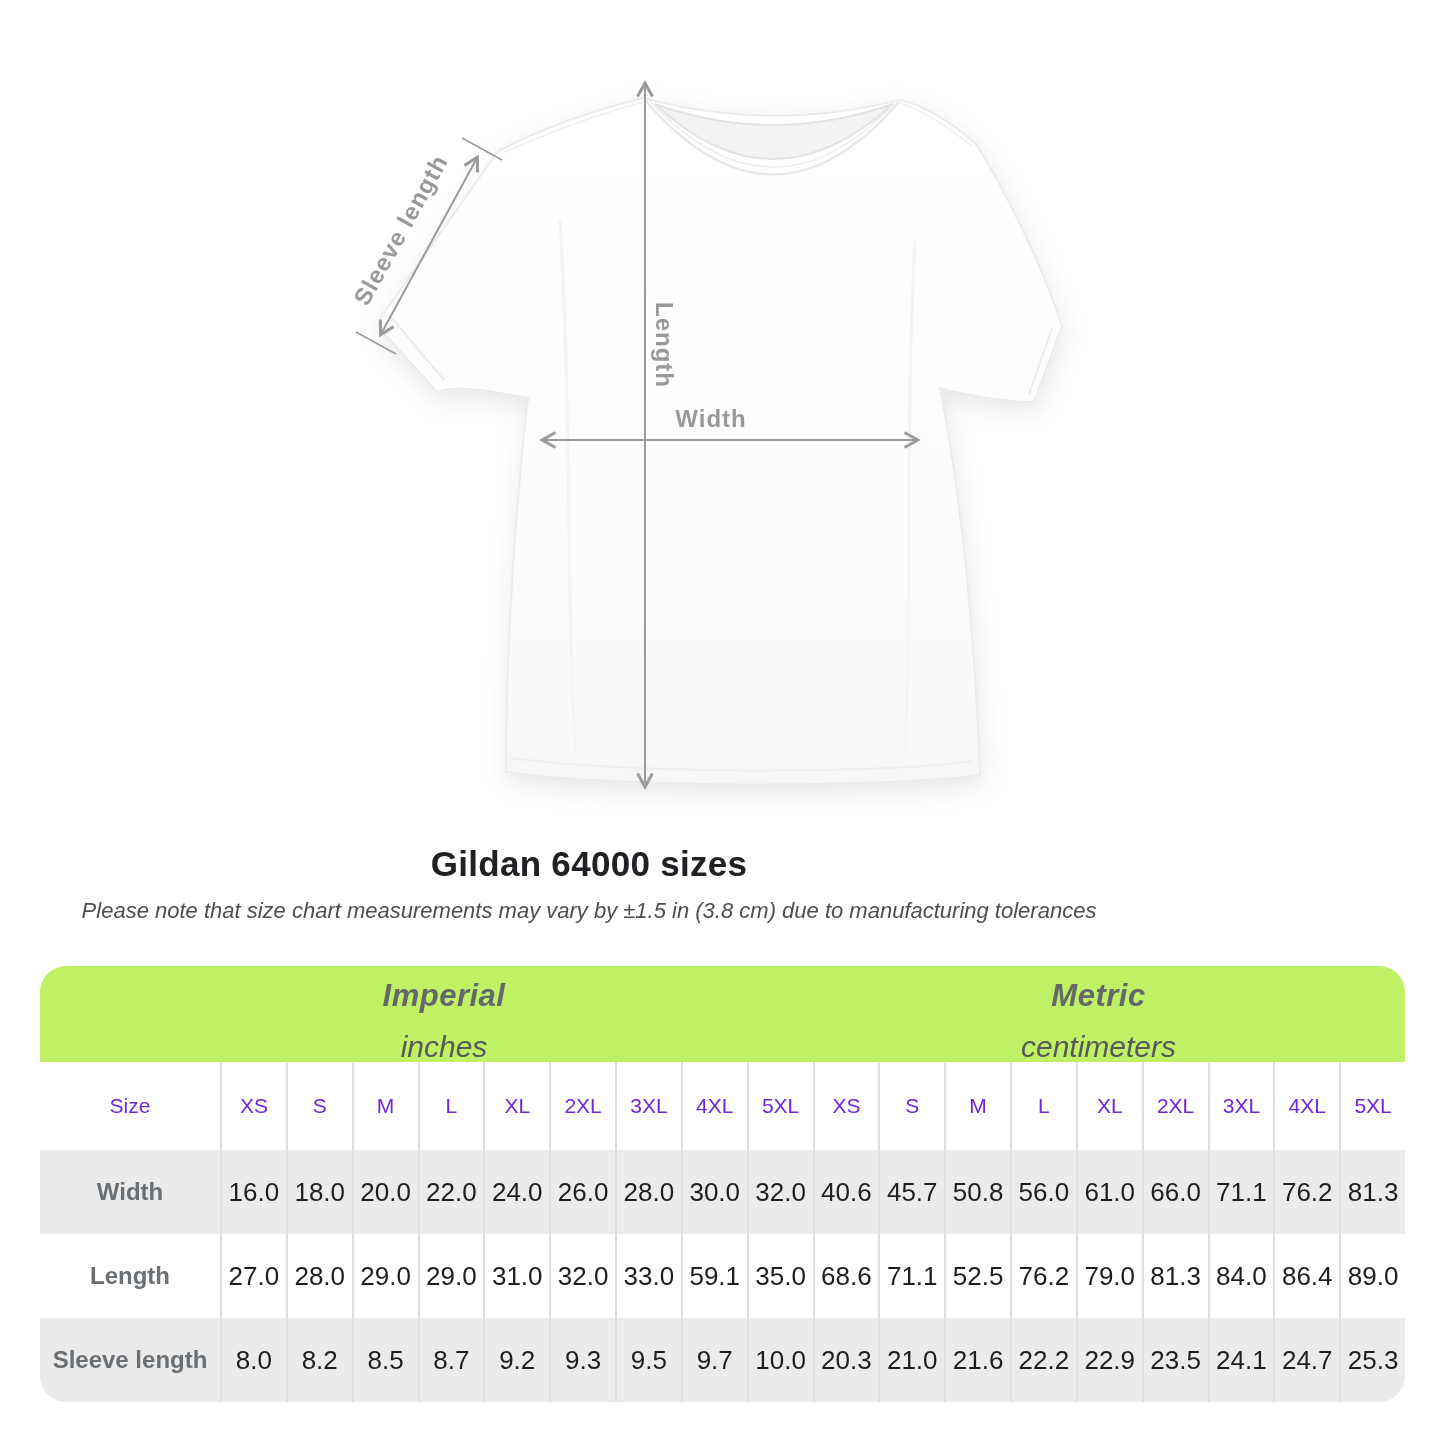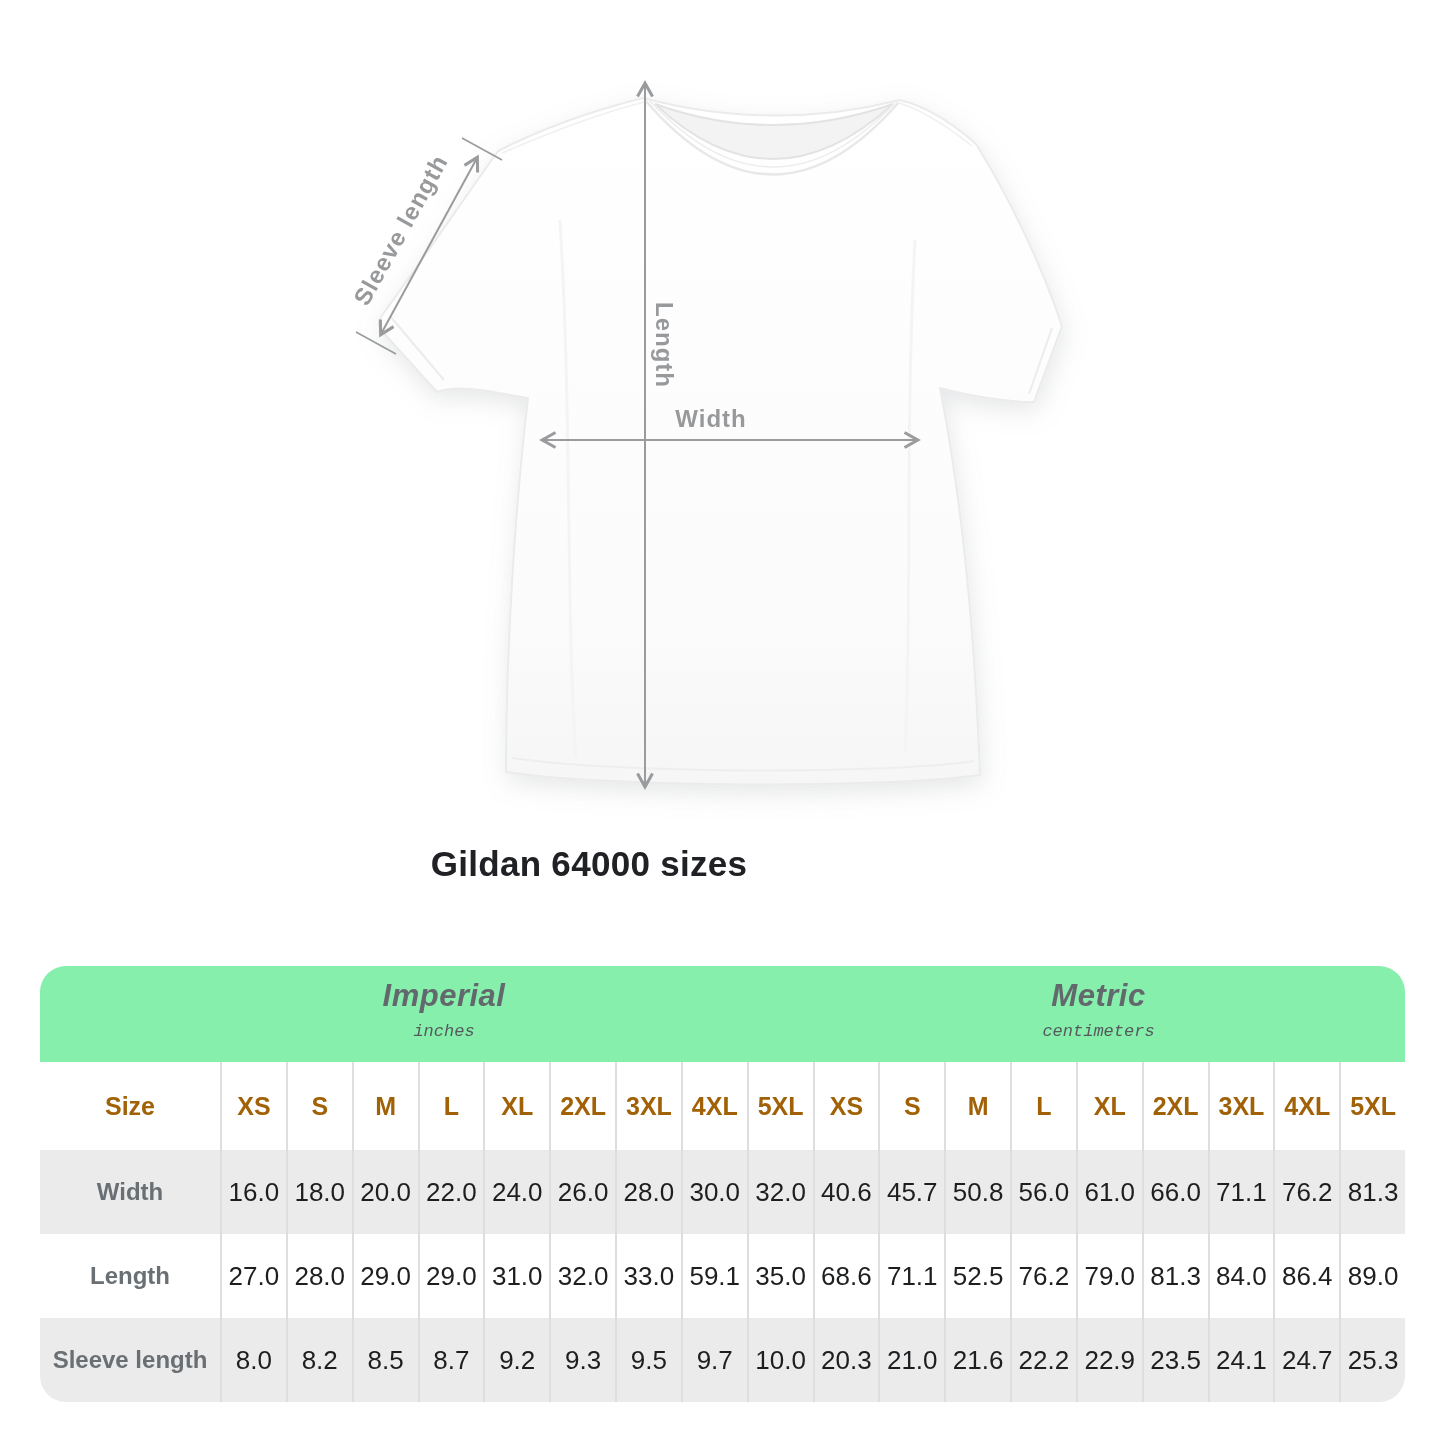--- a/index.html
+++ b/index.html
@@ -19,34 +19,34 @@
     margin:0;font-size:35px;font-weight:bold;color:#202124;letter-spacing:.3px;
   }
   .heading .note{
     margin-top:14px;font-size:22px;font-style:italic;color:#4c4f52;
   }
   
   .table-wrap{
     position:absolute;top:966px;left:40px;width:1365px;
     border-radius:26px;overflow:hidden;
   }
-  .band{display:flex;height:96px;background:#86efac;}
+  .band{display:flex;height:96px;background:#bef264;}
   .band-group{display:flex;flex-direction:column;align-items:center;justify-content:flex-start;box-sizing:border-box;padding-top:12px;}
   .band-group.imperial{width:768px;padding-left:40px;}
   .band-group.metric{width:597px;padding-right:16px;}
   .band-title{font-size:31px;font-weight:bold;font-style:italic;color:#63686c;letter-spacing:.5px;}
-  .band-sub{font-size:17px;font-style:italic;color:#55595c;margin-top:8px;font-family:Liberation Mono, monospace;}
+  .band-sub{font-size:30px;font-style:italic;color:#55595c;margin-top:16px;}
   .size-grid{
     display:grid;
     grid-template-columns:180px repeat(18,1fr);
     grid-template-rows:88px 84px 84px 84px;
     background:#ffffff;
   }
   .cell{display:flex;align-items:center;justify-content:center;box-sizing:border-box;}
-  .cell.hdr{font-weight:bold;color:#a16207;font-size:25px;}
+  .cell.hdr{font-weight:normal;color:#6d28d9;font-size:21px;}
   .cell.lbl{font-weight:bold;color:#6a6f74;font-size:24px;}
   .cell.val{color:#1d1e20;font-size:26px;text-align:center;}
   .cell.sep{border-left:2px solid #dedede;}
   .cell.alt{background:#ebebeb;}
 </style>
 </head>
 <body>
 
 <svg class="diagram" width="1445" height="840" viewBox="0 0 1445 840" aria-hidden="true">
   <defs>
@@ -102,20 +102,21 @@
   </g>
   <g fill="#98999b" stroke="none">
     <text class="dim-label" x="711" y="427" text-anchor="middle">Width</text>
     <text class="dim-label" x="663" y="352" text-anchor="middle" transform="rotate(90 663 345)">Length</text>
     <text class="dim-label" x="408" y="234" text-anchor="middle" transform="rotate(-61 408 234)">Sleeve length</text>
   </g>
 </svg>
 
 <div class="heading">
   <h1>Gildan 64000 sizes</h1>
+  <div class="note">Please note that size chart measurements may vary by ±1.5 in (3.8 cm) due to manufacturing tolerances</div>
 </div>
 
 <div class="table-wrap">
   <div class="band">
     <div class="band-group imperial">
       <div class="band-title">Imperial</div>
       <div class="band-sub">inches</div>
     </div>
     <div class="band-group metric">
       <div class="band-title">Metric</div>

